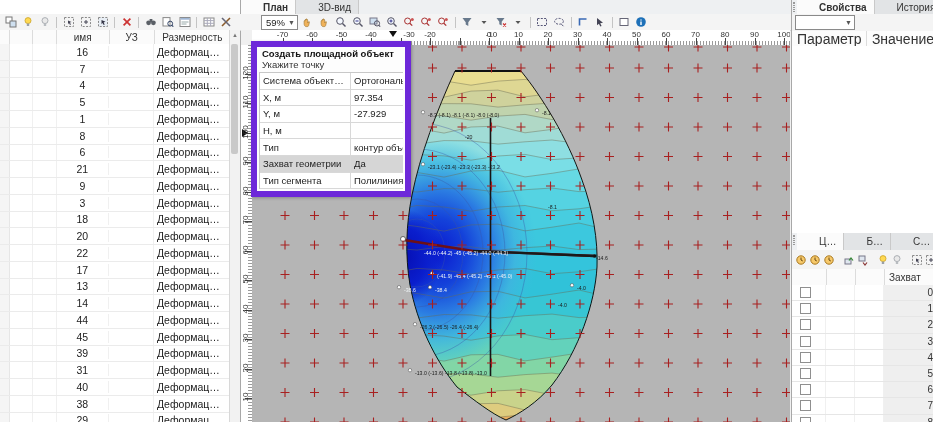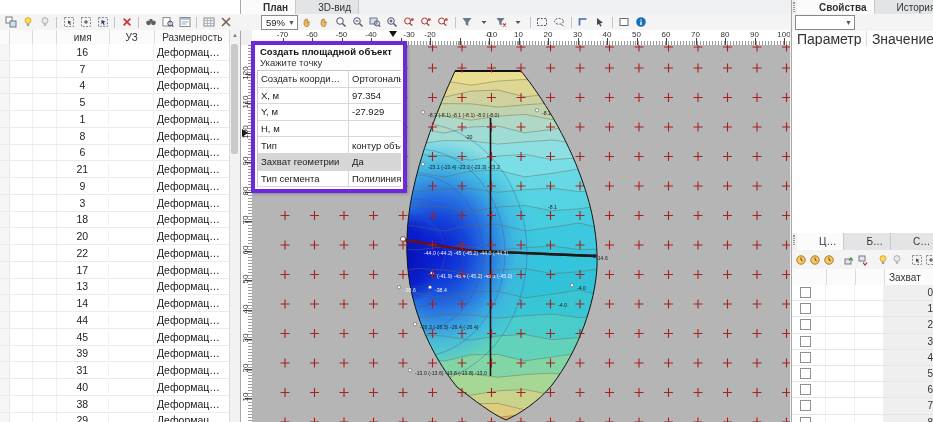--- a/index.html
+++ b/index.html
@@ -43,21 +43,21 @@
   .hmarker{position:absolute;top:1px;width:0;height:0;border-left:4px solid transparent;border-right:4px solid transparent;border-top:6px solid #111;}
   .vruler{position:absolute;left:0;top:45px;width:11px;height:377px;background:#fff;border-right:1px solid #9a9a9a;overflow:hidden;}
   .vruler .ticks{position:absolute;top:0;right:0;width:4px;height:100%;
      background:repeating-linear-gradient(to bottom,#9a9a9a 0,#9a9a9a 1px,transparent 1px,transparent 2.95px);}
   .vruler .mtick{position:absolute;right:0;height:1px;width:7px;background:#444;}
   .vruler .rlabel{position:absolute;left:-2px;width:14px;height:10px;font-size:8px;color:#333;transform:rotate(-90deg);text-align:center;}
   .vmarker{position:absolute;left:1px;width:0;height:0;border-top:4px solid transparent;border-bottom:4px solid transparent;border-left:6px solid #111;}
   .corner{position:absolute;left:0;top:30px;width:11px;height:15px;background:#f0f0f0;border-right:1px solid #c9c9c9;border-bottom:1px solid #c9c9c9;}
   .mapwrap{position:absolute;left:11px;top:45px;width:538px;height:377px;background:#b5b5b5;overflow:hidden;}
   
-  .dialog{position:absolute;left:10px;top:41px;width:148px;background:#fdfdfd;border:4px solid #6d28d9;z-index:20;box-shadow:1px 1px 3px rgba(0,0,0,.25);}
+  .dialog{position:absolute;left:10px;top:41px;width:148px;background:#fdfdfd;border:6px solid #6d28d9;z-index:20;box-shadow:1px 1px 3px rgba(0,0,0,.25);}
   .dialog .dtitle{font-size:9.5px;font-weight:bold;color:#111;padding:1px 4px 0 5px;white-space:nowrap;}
   .dialog .dprompt{font-size:9.5px;color:#333;padding:0 4px 2px 5px;}
   .dtable{border-top:1px solid #c8c8c8;border-left:1px solid #c8c8c8;margin:0 2px 2px 2px;background:#fff;}
   .drow{display:flex;height:15.6px;border-bottom:1px solid #d8d8d8;font-size:9.5px;align-items:center;}
   .drow .dl{width:87px;padding-left:3px;border-right:1px solid #d8d8d8;height:100%;display:flex;align-items:center;white-space:nowrap;overflow:hidden;}
   .drow .dv{flex:1;padding-left:3px;white-space:nowrap;overflow:hidden;}
   .drow.sel{background:#d6d6d6;}
   
   .right{left:791px;top:0;width:142px;height:422px;background:#f0f0f0;border-left:1px solid #a8a8a8;}
   .grip{width:3px;height:10px;margin:2px 2px 0 1px;border-left:1px dotted #9a9a9a;border-right:1px dotted #9a9a9a;}
@@ -672,21 +672,21 @@
           <text x="296" y="164" font-size="5.2" fill="#1b1b1b">-8.1</text>
           <text x="306" y="262" font-size="5.2" fill="#1b1b1b">-4.0</text>
           <path d="M28.5,2H37.5M33,-2.5V6.5M28.5,23H37.5M33,18.5V27.5M28.5,52.5H37.5M33,48V57M28.5,82H37.5M33,77.5V86.5M28.5,111.5H37.5M33,107V116M28.5,141H37.5M33,136.5V145.5M28.5,170.5H37.5M33,166V175M28.5,200H37.5M33,195.5V204.5M28.5,229.5H37.5M33,225V234M28.5,259H37.5M33,254.5V263.5M28.5,288.5H37.5M33,284V293M28.5,318H37.5M33,313.5V322.5M28.5,347.5H37.5M33,343V352M28.5,377H37.5M33,372.5V381.5M58,2H67M62.5,-2.5V6.5M58,23H67M62.5,18.5V27.5M58,52.5H67M62.5,48V57M58,82H67M62.5,77.5V86.5M58,111.5H67M62.5,107V116M58,141H67M62.5,136.5V145.5M58,170.5H67M62.5,166V175M58,200H67M62.5,195.5V204.5M58,229.5H67M62.5,225V234M58,259H67M62.5,254.5V263.5M58,288.5H67M62.5,284V293M58,318H67M62.5,313.5V322.5M58,347.5H67M62.5,343V352M58,377H67M62.5,372.5V381.5M87.5,2H96.5M92,-2.5V6.5M87.5,23H96.5M92,18.5V27.5M87.5,52.5H96.5M92,48V57M87.5,82H96.5M92,77.5V86.5M87.5,111.5H96.5M92,107V116M87.5,141H96.5M92,136.5V145.5M87.5,170.5H96.5M92,166V175M87.5,200H96.5M92,195.5V204.5M87.5,229.5H96.5M92,225V234M87.5,259H96.5M92,254.5V263.5M87.5,288.5H96.5M92,284V293M87.5,318H96.5M92,313.5V322.5M87.5,347.5H96.5M92,343V352M87.5,377H96.5M92,372.5V381.5M117,2H126M121.5,-2.5V6.5M117,23H126M121.5,18.5V27.5M117,52.5H126M121.5,48V57M117,82H126M121.5,77.5V86.5M117,111.5H126M121.5,107V116M117,141H126M121.5,136.5V145.5M117,170.5H126M121.5,166V175M117,200H126M121.5,195.5V204.5M117,229.5H126M121.5,225V234M117,259H126M121.5,254.5V263.5M117,288.5H126M121.5,284V293M117,318H126M121.5,313.5V322.5M117,347.5H126M121.5,343V352M117,377H126M121.5,372.5V381.5M146.5,2H155.5M151,-2.5V6.5M146.5,23H155.5M151,18.5V27.5M146.5,52.5H155.5M151,48V57M146.5,82H155.5M151,77.5V86.5M146.5,111.5H155.5M151,107V116M146.5,141H155.5M151,136.5V145.5M146.5,170.5H155.5M151,166V175M146.5,200H155.5M151,195.5V204.5M146.5,229.5H155.5M151,225V234M146.5,259H155.5M151,254.5V263.5M146.5,288.5H155.5M151,284V293M146.5,318H155.5M151,313.5V322.5M146.5,347.5H155.5M151,343V352M146.5,377H155.5M151,372.5V381.5M176,2H185M180.5,-2.5V6.5M176,23H185M180.5,18.5V27.5M176,52.5H185M180.5,48V57M176,82H185M180.5,77.5V86.5M176,111.5H185M180.5,107V116M176,141H185M180.5,136.5V145.5M176,170.5H185M180.5,166V175M176,200H185M180.5,195.5V204.5M176,229.5H185M180.5,225V234M176,259H185M180.5,254.5V263.5M176,288.5H185M180.5,284V293M176,318H185M180.5,313.5V322.5M176,347.5H185M180.5,343V352M176,377H185M180.5,372.5V381.5M205.5,2H214.5M210,-2.5V6.5M205.5,23H214.5M210,18.5V27.5M205.5,52.5H214.5M210,48V57M205.5,82H214.5M210,77.5V86.5M205.5,111.5H214.5M210,107V116M205.5,141H214.5M210,136.5V145.5M205.5,170.5H214.5M210,166V175M205.5,200H214.5M210,195.5V204.5M205.5,229.5H214.5M210,225V234M205.5,259H214.5M210,254.5V263.5M205.5,288.5H214.5M210,284V293M205.5,318H214.5M210,313.5V322.5M205.5,347.5H214.5M210,343V352M205.5,377H214.5M210,372.5V381.5M235,2H244M239.5,-2.5V6.5M235,23H244M239.5,18.5V27.5M235,52.5H244M239.5,48V57M235,82H244M239.5,77.5V86.5M235,111.5H244M239.5,107V116M235,141H244M239.5,136.5V145.5M235,170.5H244M239.5,166V175M235,200H244M239.5,195.5V204.5M235,229.5H244M239.5,225V234M235,259H244M239.5,254.5V263.5M235,288.5H244M239.5,284V293M235,318H244M239.5,313.5V322.5M235,347.5H244M239.5,343V352M235,377H244M239.5,372.5V381.5M264.5,2H273.5M269,-2.5V6.5M264.5,23H273.5M269,18.5V27.5M264.5,52.5H273.5M269,48V57M264.5,82H273.5M269,77.5V86.5M264.5,111.5H273.5M269,107V116M264.5,141H273.5M269,136.5V145.5M264.5,170.5H273.5M269,166V175M264.5,200H273.5M269,195.5V204.5M264.5,229.5H273.5M269,225V234M264.5,259H273.5M269,254.5V263.5M264.5,288.5H273.5M269,284V293M264.5,318H273.5M269,313.5V322.5M264.5,347.5H273.5M269,343V352M264.5,377H273.5M269,372.5V381.5M294,2H303M298.5,-2.5V6.5M294,23H303M298.5,18.5V27.5M294,52.5H303M298.5,48V57M294,82H303M298.5,77.5V86.5M294,111.5H303M298.5,107V116M294,141H303M298.5,136.5V145.5M294,170.5H303M298.5,166V175M294,200H303M298.5,195.5V204.5M294,229.5H303M298.5,225V234M294,259H303M298.5,254.5V263.5M294,288.5H303M298.5,284V293M294,318H303M298.5,313.5V322.5M294,347.5H303M298.5,343V352M294,377H303M298.5,372.5V381.5M323.5,2H332.5M328,-2.5V6.5M323.5,23H332.5M328,18.5V27.5M323.5,52.5H332.5M328,48V57M323.5,82H332.5M328,77.5V86.5M323.5,111.5H332.5M328,107V116M323.5,141H332.5M328,136.5V145.5M323.5,170.5H332.5M328,166V175M323.5,200H332.5M328,195.5V204.5M323.5,229.5H332.5M328,225V234M323.5,259H332.5M328,254.5V263.5M323.5,288.5H332.5M328,284V293M323.5,318H332.5M328,313.5V322.5M323.5,347.5H332.5M328,343V352M323.5,377H332.5M328,372.5V381.5M353,2H362M357.5,-2.5V6.5M353,23H362M357.5,18.5V27.5M353,52.5H362M357.5,48V57M353,82H362M357.5,77.5V86.5M353,111.5H362M357.5,107V116M353,141H362M357.5,136.5V145.5M353,170.5H362M357.5,166V175M353,200H362M357.5,195.5V204.5M353,229.5H362M357.5,225V234M353,259H362M357.5,254.5V263.5M353,288.5H362M357.5,284V293M353,318H362M357.5,313.5V322.5M353,347.5H362M357.5,343V352M353,377H362M357.5,372.5V381.5M382.5,2H391.5M387,-2.5V6.5M382.5,23H391.5M387,18.5V27.5M382.5,52.5H391.5M387,48V57M382.5,82H391.5M387,77.5V86.5M382.5,111.5H391.5M387,107V116M382.5,141H391.5M387,136.5V145.5M382.5,170.5H391.5M387,166V175M382.5,200H391.5M387,195.5V204.5M382.5,229.5H391.5M387,225V234M382.5,259H391.5M387,254.5V263.5M382.5,288.5H391.5M387,284V293M382.5,318H391.5M387,313.5V322.5M382.5,347.5H391.5M387,343V352M382.5,377H391.5M387,372.5V381.5M412,2H421M416.5,-2.5V6.5M412,23H421M416.5,18.5V27.5M412,52.5H421M416.5,48V57M412,82H421M416.5,77.5V86.5M412,111.5H421M416.5,107V116M412,141H421M416.5,136.5V145.5M412,170.5H421M416.5,166V175M412,200H421M416.5,195.5V204.5M412,229.5H421M416.5,225V234M412,259H421M416.5,254.5V263.5M412,288.5H421M416.5,284V293M412,318H421M416.5,313.5V322.5M412,347.5H421M416.5,343V352M412,377H421M416.5,372.5V381.5M441.5,2H450.5M446,-2.5V6.5M441.5,23H450.5M446,18.5V27.5M441.5,52.5H450.5M446,48V57M441.5,82H450.5M446,77.5V86.5M441.5,111.5H450.5M446,107V116M441.5,141H450.5M446,136.5V145.5M441.5,170.5H450.5M446,166V175M441.5,200H450.5M446,195.5V204.5M441.5,229.5H450.5M446,225V234M441.5,259H450.5M446,254.5V263.5M441.5,288.5H450.5M446,284V293M441.5,318H450.5M446,313.5V322.5M441.5,347.5H450.5M446,343V352M441.5,377H450.5M446,372.5V381.5M471,2H480M475.5,-2.5V6.5M471,23H480M475.5,18.5V27.5M471,52.5H480M475.5,48V57M471,82H480M475.5,77.5V86.5M471,111.5H480M475.5,107V116M471,141H480M475.5,136.5V145.5M471,170.5H480M475.5,166V175M471,200H480M475.5,195.5V204.5M471,229.5H480M475.5,225V234M471,259H480M475.5,254.5V263.5M471,288.5H480M475.5,284V293M471,318H480M475.5,313.5V322.5M471,347.5H480M475.5,343V352M471,377H480M475.5,372.5V381.5M500.5,2H509.5M505,-2.5V6.5M500.5,23H509.5M505,18.5V27.5M500.5,52.5H509.5M505,48V57M500.5,82H509.5M505,77.5V86.5M500.5,111.5H509.5M505,107V116M500.5,141H509.5M505,136.5V145.5M500.5,170.5H509.5M505,166V175M500.5,200H509.5M505,195.5V204.5M500.5,229.5H509.5M505,225V234M500.5,259H509.5M505,254.5V263.5M500.5,288.5H509.5M505,284V293M500.5,318H509.5M505,313.5V322.5M500.5,347.5H509.5M505,343V352M500.5,377H509.5M505,372.5V381.5M530,2H539M534.5,-2.5V6.5M530,23H539M534.5,18.5V27.5M530,52.5H539M534.5,48V57M530,82H539M534.5,77.5V86.5M530,111.5H539M534.5,107V116M530,141H539M534.5,136.5V145.5M530,170.5H539M534.5,166V175M530,200H539M534.5,195.5V204.5M530,229.5H539M534.5,225V234M530,259H539M534.5,254.5V263.5M530,288.5H539M534.5,284V293M530,318H539M534.5,313.5V322.5M530,347.5H539M534.5,343V352M530,377H539M534.5,372.5V381.5" stroke="#a82020" stroke-width="1.1" fill="none"></path>
         </svg></div>
 
     <div class="dialog">
       <div class="dtitle">Создать площадной объект</div>
       <div class="dprompt">Укажите точку</div>
       <div class="dtable">
           <div class="drow">
-            <div class="dl">Создать коорди…</div>
+            <div class="dl">Система объект…</div>
             <div class="dv">Ортогональная</div>
           </div>
           <div class="drow">
             <div class="dl">X, м</div>
             <div class="dv">97.354</div>
           </div>
           <div class="drow">
             <div class="dl">Y, м</div>
             <div class="dv">-27.929</div>
           </div>

